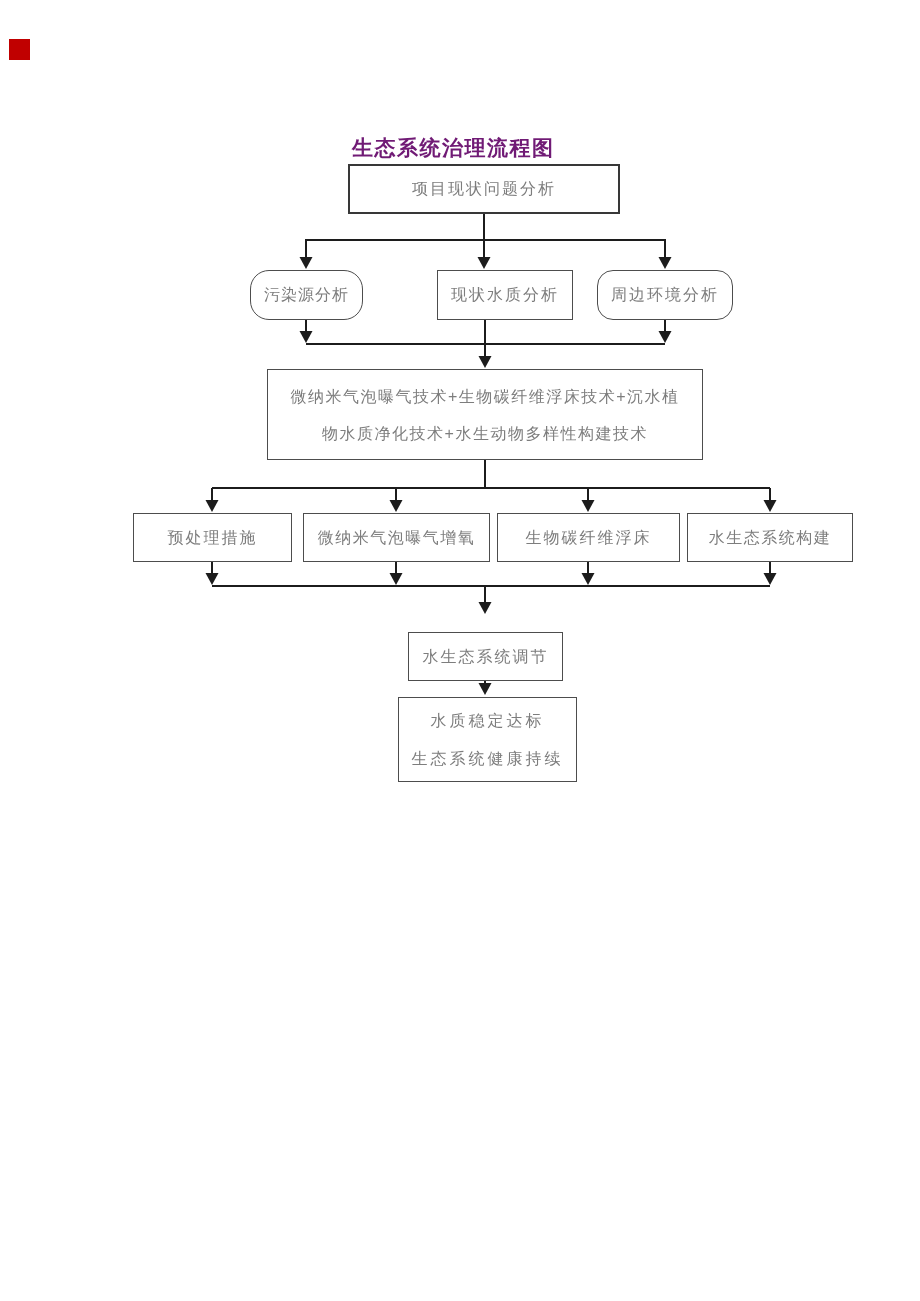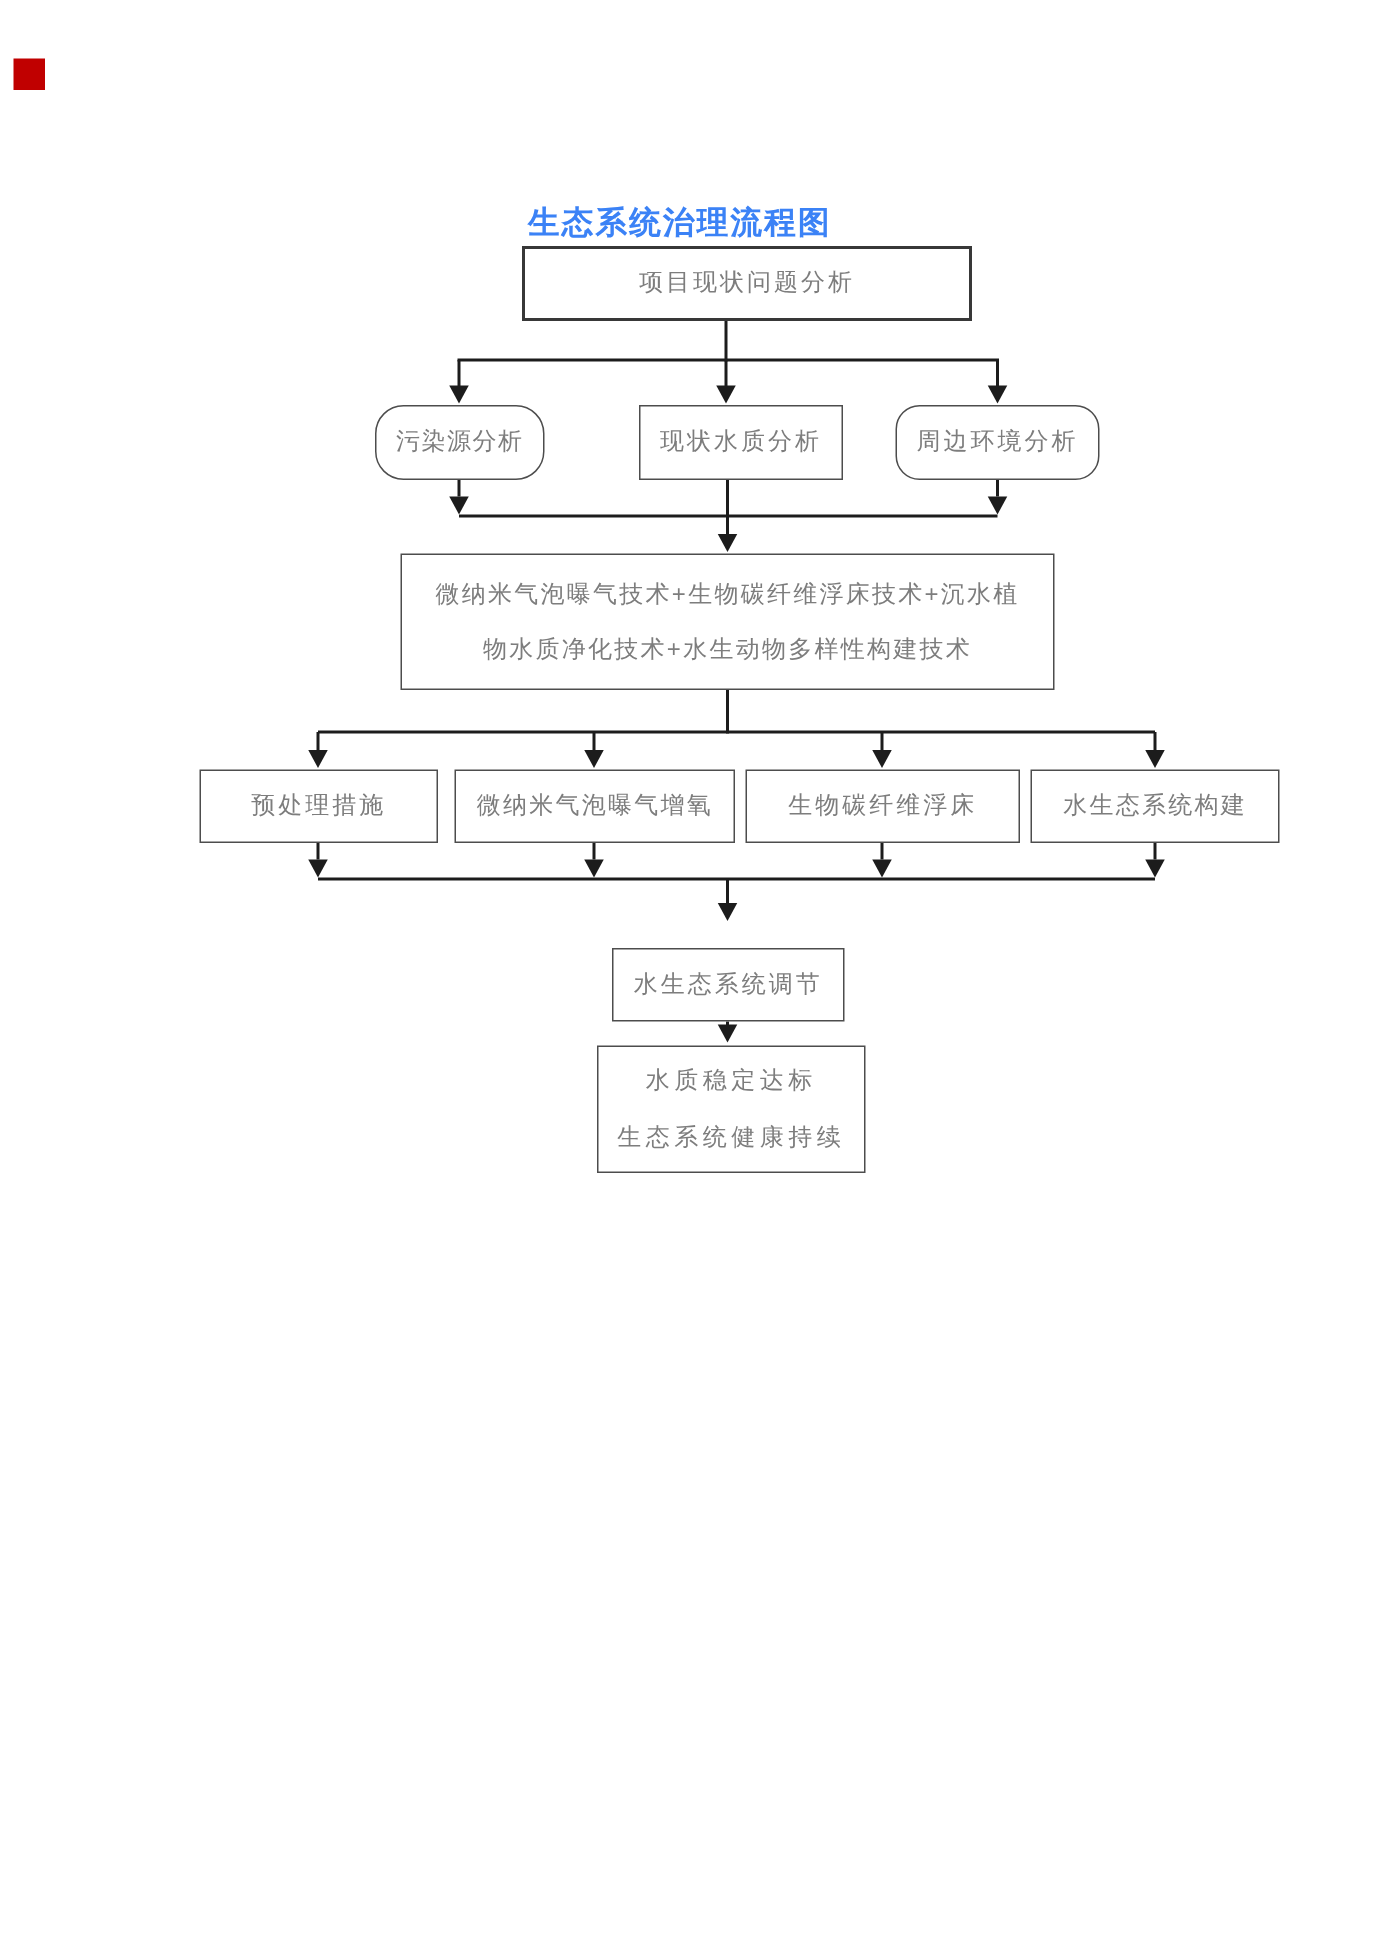--- a/index.html
+++ b/index.html
@@ -19,21 +19,21 @@
     height: 21px;
     background: #c00000;
   }
   .diagram-title {
     position: absolute;
     left: 352px;
     top: 134px;
     font-size: 21px;
     font-weight: bold;
     letter-spacing: 1.5px;
-    color: #3b82f6;
+    color: #701a75;
     white-space: nowrap;
   }
   .connectors {
     position: absolute;
     left: 0;
     top: 0;
   }
   .box {
     position: absolute;
     box-sizing: border-box;
@@ -116,25 +116,25 @@
         <polygon points="478.5,602 491.5,602 485,614" stroke="none"></polygon>
       </g>
 
       <g>
         <line x1="485" y1="665" x2="485" y2="684"></line>
         <polygon points="478.5,683 491.5,683 485,695" stroke="none"></polygon>
       </g>
     </g>
   </svg>
 
-  <div class="box root" style="left:348px; top:164px; width:300px; height:50px;">项目现状问题分析</div>
+  <div class="box root" style="left:348px; top:164px; width:272px; height:50px;">项目现状问题分析</div>
 
   <div class="box" style="left:250px; top:270px; width:113px; height:50px; letter-spacing:1px;border-radius:19px;">污染源分析</div>
 
-  <div class="box" style="left:426px; top:270px; width:136px; height:50px;">现状水质分析</div>
+  <div class="box" style="left:437px; top:270px; width:136px; height:50px;">现状水质分析</div>
 
   <div class="box" style="left:597px; top:270px; width:136px; height:50px;border-radius:16px;">周边环境分析</div>
 
   <div class="box tech multiline" style="left:267px; top:369px; width:436px; height:91px;">
     <span class="ln">微纳米气泡曝气技术+生物碳纤维浮床技术+沉水植</span>
     <span class="ln">物水质净化技术+水生动物多样性构建技术</span>
   </div>
 
   <div class="box" style="left:133px; top:513px; width:159px; height:49px;">预处理措施</div>
 

